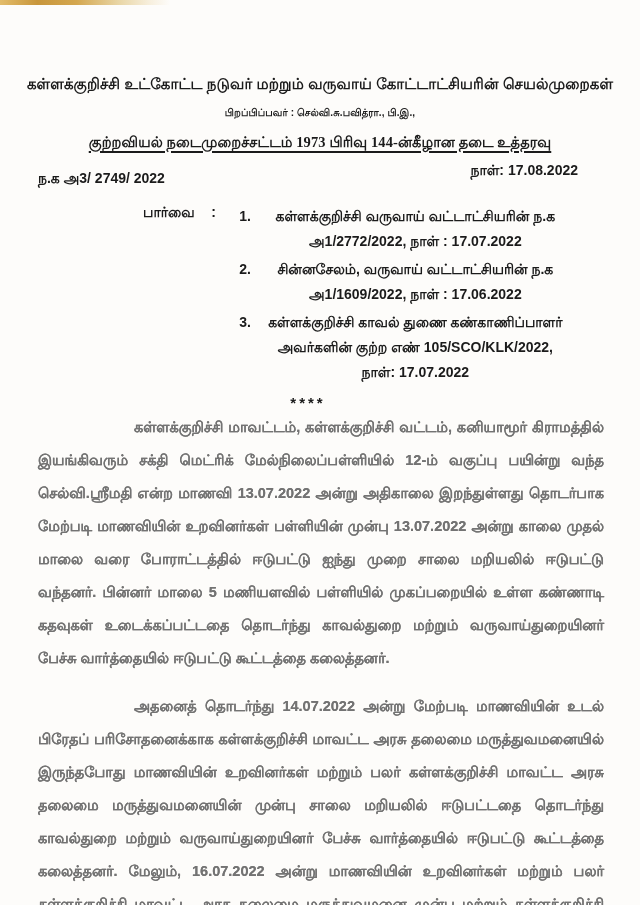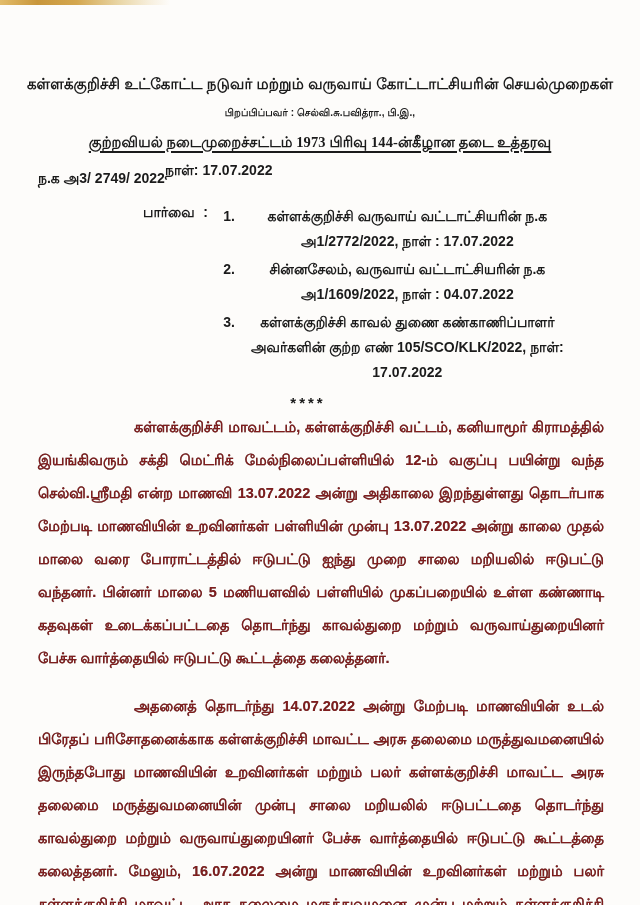--- a/index.html
+++ b/index.html
@@ -33,31 +33,33 @@
   .title-line3-wrap{margin-top:9px;font-family:Liberation Serif, serif;}
   .title-line3{
     display:inline-block;
     font-size:14.5px;line-height:20px;
     text-decoration:underline;
     text-underline-offset:4px;
     text-decoration-thickness:1.5px;
   }
   .ref-row{
     display:flex;
+    justify-content:space-between;
     align-items:flex-start;
     margin:18px 62px 0 38px;
     font-weight:bold;
     font-size:14px;
   }
   .ref-row .doc-date{transform:translateY(-8px);}
   .reference{
     display:flex;
     margin:16px 70px 0 143px;
     font-weight:600;
     font-size:14px;
+    gap:8px;
   }
   .ref-label{flex:0 0 48px;}
   .ref-colon{flex:0 0 22px;text-align:center;}
   .ref-list{
     margin:0;
     padding-left:22px;
     max-width:352px;
   }
   .ref-list li{
     line-height:25px;
@@ -74,21 +76,21 @@
     transform:translateX(-12px);
   }
   .body-text{margin:0 36px 0 38px;}
   .body-text p{
     margin:0;
     text-align:justify;
     text-indent:96px;
     font-size:14.5px;
     line-height:33px;
     font-weight:600;
-    color:#7f1d1d;
+    color:#737373;
     text-shadow:0 0 .4px rgba(0,0,0,.5);
   }
   .body-text p + p{margin-top:15px;}
 </style>
 </head>
 <body>
 
 <div class="page">
 
   <div class="scan-strip"></div>
@@ -96,32 +98,32 @@
   <div class="header">
     <div class="title-line1">கள்ளக்குறிச்சி உட்கோட்ட நடுவர் மற்றும் வருவாய் கோட்டாட்சியரின் செயல்முறைகள்</div>
     <div class="title-line2">பிறப்பிப்பவர் : செல்வி.சு.பவித்ரா., பி.இ.,</div>
     <div class="title-line3-wrap">
       <span class="title-line3">குற்றவியல் நடைமுறைச்சட்டம் 1973 பிரிவு 144-ன்கீழான தடை உத்தரவு</span>
     </div>
   </div>
 
   <div class="ref-row">
     <span class="doc-refno">ந.க அ3/ 2749/ 2022</span>
-    <span class="doc-date">நாள்: 17.07.2022</span>
+    <span class="doc-date">நாள்: 17.08.2022</span>
   </div>
 
   <div class="reference">
     <span class="ref-label">பார்வை</span>
     <span class="ref-colon">:</span>
     <ol class="ref-list">
       <li>
         <span>கள்ளக்குறிச்சி வருவாய் வட்டாட்சியரின் ந.க அ1/2772/2022, நாள் : 17.07.2022</span>
       </li>
       <li>
-        <span>சின்னசேலம், வருவாய் வட்டாட்சியரின் ந.க அ1/1609/2022, நாள் : 04.07.2022</span>
+        <span>சின்னசேலம், வருவாய் வட்டாட்சியரின் ந.க அ1/1609/2022, நாள் : 17.06.2022</span>
       </li>
       <li>
         <span>கள்ளக்குறிச்சி காவல் துணை கண்காணிப்பாளர் அவர்களின் குற்ற எண் 105/SCO/KLK/2022, நாள்: 17.07.2022</span>
       </li>
     </ol>
   </div>
 
   <div class="stars">****</div>
 
   <div class="body-text">

